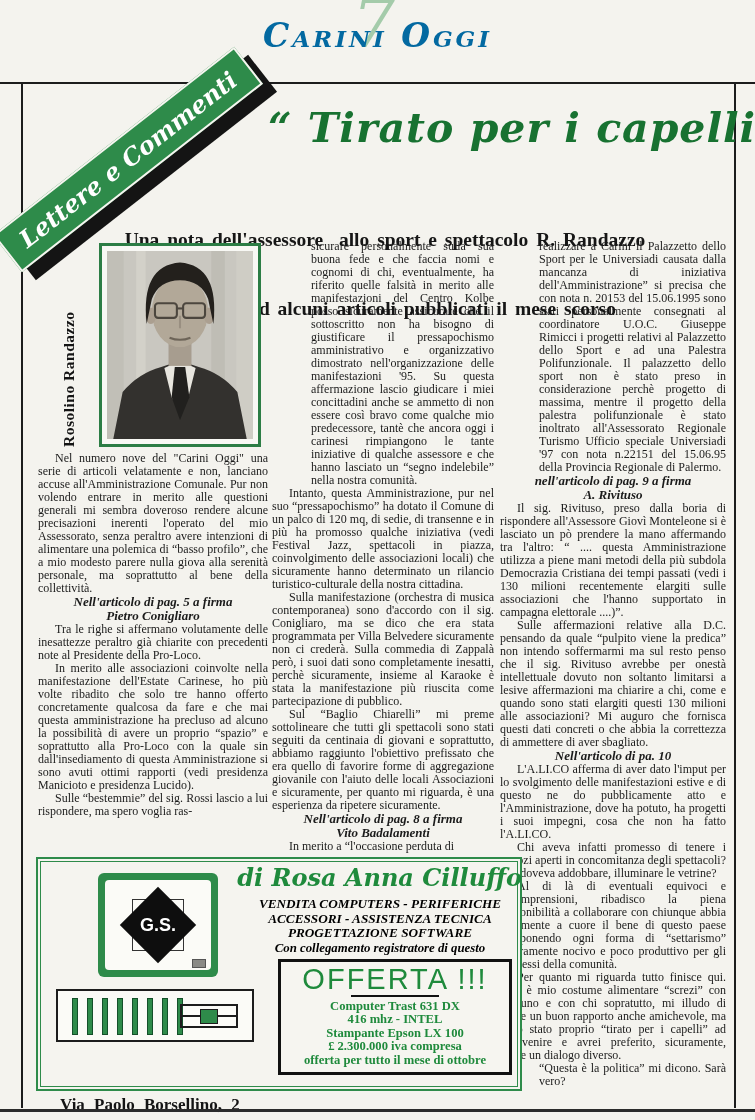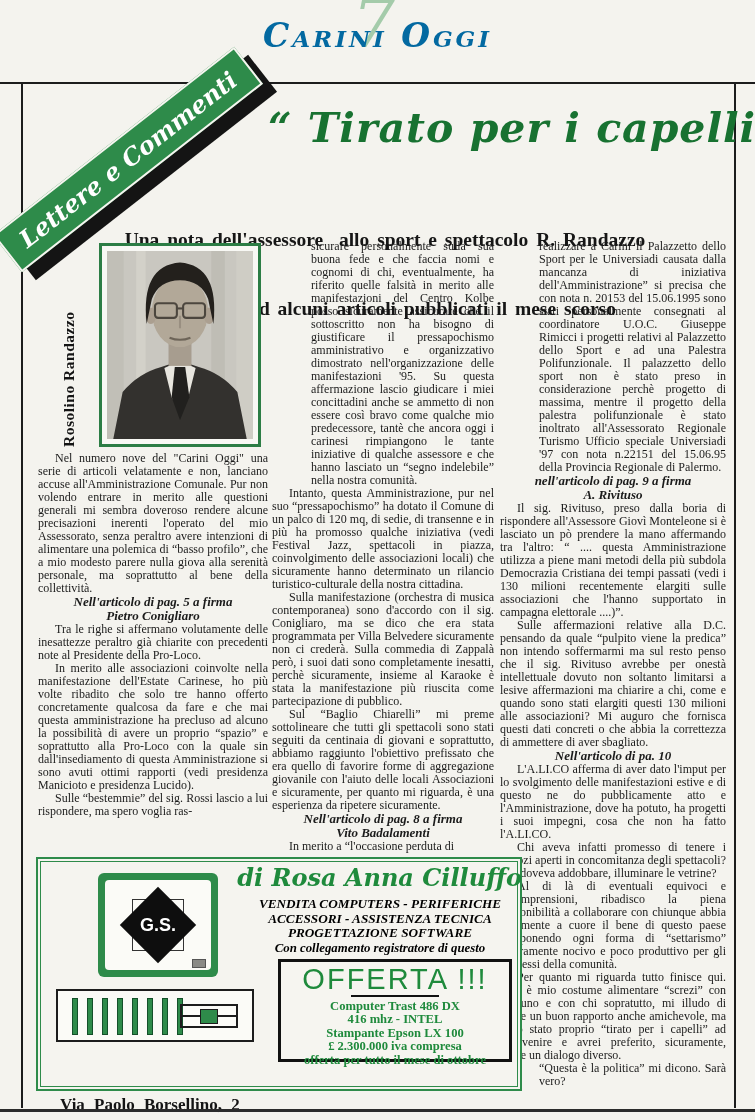--- a/index.html
+++ b/index.html
@@ -121,21 +121,21 @@
     position:absolute; left:198px; top:4px; width:286px; text-align:right;
     font-family:"DejaVu Serif", serif; font-style:italic; font-weight:bold;
     font-size:24px; color:#1f8a3c; white-space:nowrap;
   }
   .ad-services {
     position:absolute; left:202px; top:38px; width:280px; text-align:center;
     font-weight:bold; font-style:italic; font-size:13.2px; line-height:14.5px; color:#000000;
   }
   .ad-note { font-size:12.8px; }
   .offer-box {
-    position:absolute; left:240px; top:100px; width:234px; height:103px;
+    position:absolute; left:240px; top:100px; width:234px; height:116px;
     border:3px solid #111; box-sizing:border-box; text-align:center; background:#f6f5f0;
   }
   .offer-title {
     font-family:"Liberation Sans", sans-serif; font-size:29px; letter-spacing:2px;
     color:#1f8a3c; margin-top:1px; line-height:32px;
   }
   .offer-divider { width:88px; height:2px; background:#111; margin:0 auto 3px; }
   .offer-line { font-weight:bold; font-size:12.6px; line-height:13.4px; color:#1f8a3c; }
   .ad-address {
     position:absolute; left:22px; top:188px; font-weight:bold; font-size:17px;
@@ -255,21 +255,21 @@
     <div class="ad-services">
       <div>VENDITA COMPUTERS - PERIFERICHE</div>
       <div>ACCESSORI - ASSISTENZA TECNICA</div>
       <div>PROGETTAZIONE SOFTWARE</div>
       <div class="ad-note">Con collegamento registratore di questo</div>
     </div>
 
     <div class="offer-box">
       <div class="offer-title">OFFERTA !!!</div>
       <div class="offer-divider"></div>
-      <div class="offer-line">Computer Trast 486 DX</div>
+      <div class="offer-line">Computer Trast 631 DX</div>
       <div class="offer-line">416 mhz - INTEL</div>
       <div class="offer-line">Stampante Epson LX 100</div>
       <div class="offer-line">£ 2.300.000 iva compresa</div>
       <div class="offer-line">offerta per tutto il mese di ottobre</div>
     </div>
 
     <div class="ad-address">
       <div>Via Paolo Borsellino, 2</div>
       
     </div>

